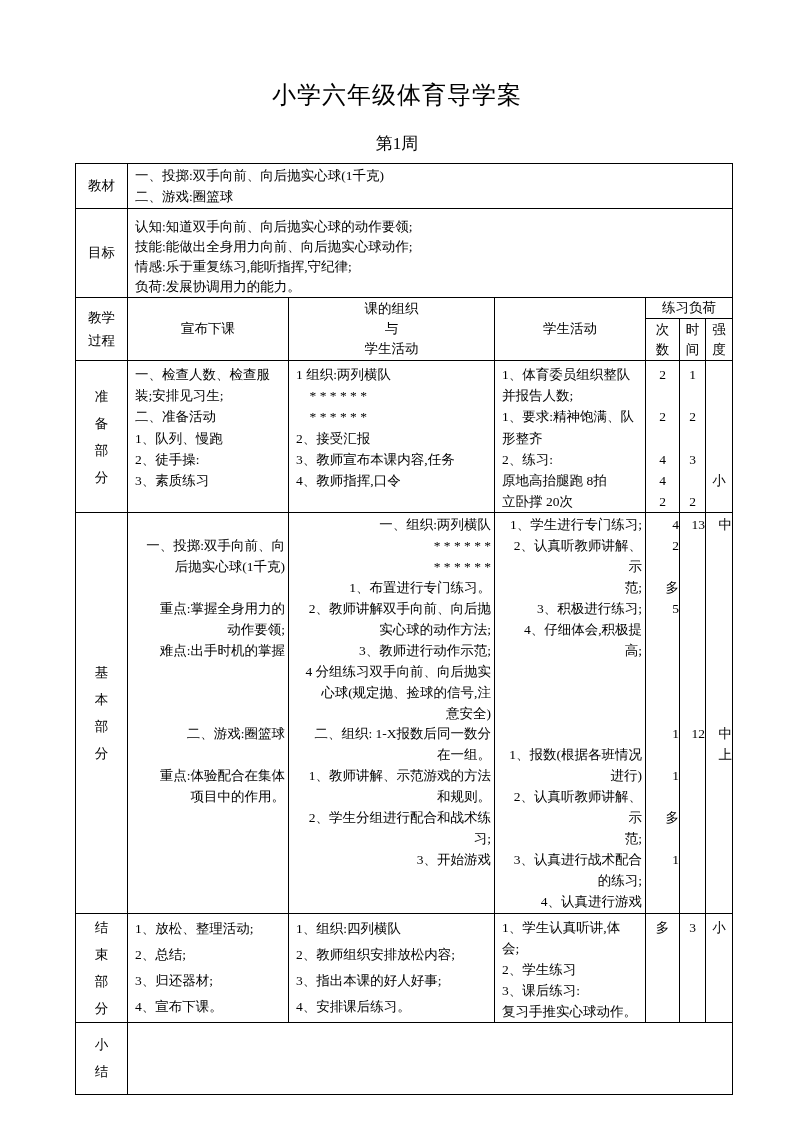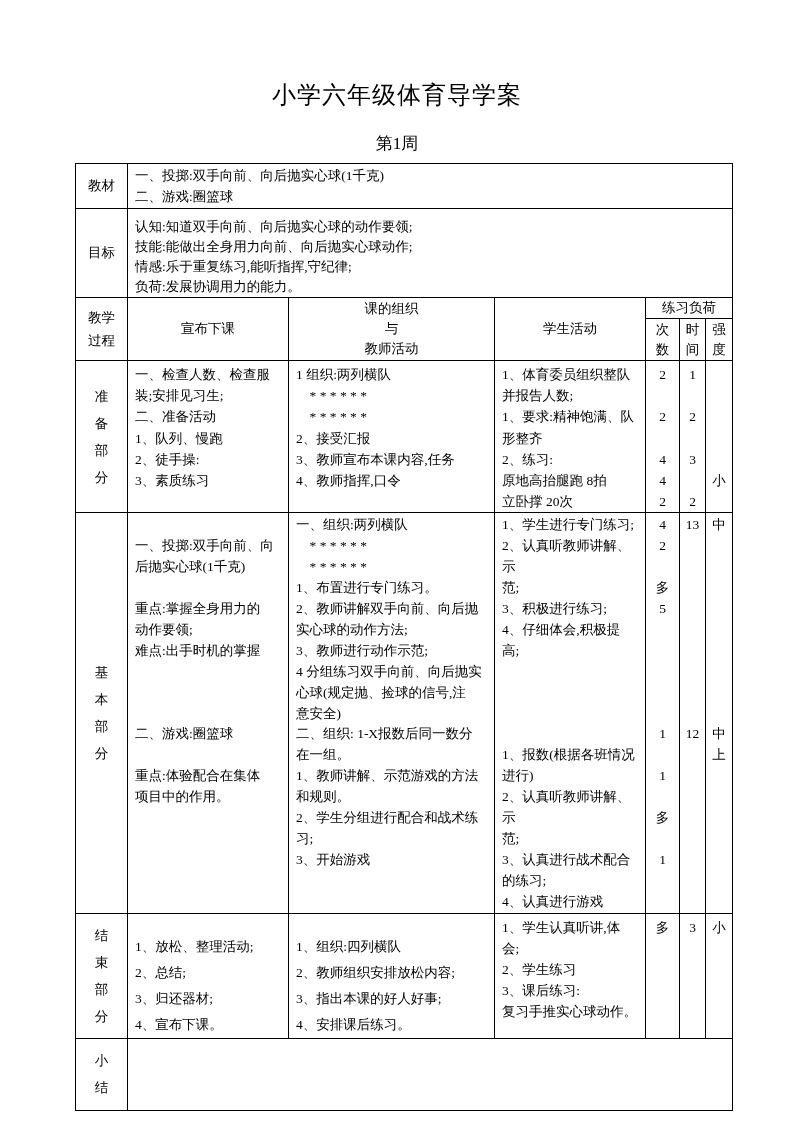--- a/index.html
+++ b/index.html
@@ -61,24 +61,24 @@
     padding-top:3px;
   }
   tr.r-jiaocai { height:45px; }
   tr.r-jiaocai .txt { line-height:21px; padding-top:1px; }
   tr.r-mubiao { height:83px; }
   tr.r-mubiao .txt { line-height:20px; padding-top:8px; }
   tr.r-head1 { height:20px; }
   tr.r-head2 { height:42px; }
   tr.r-prep { height:152px; }
   tr.r-basic { height:358px; }
-  tr.r-basic .txt, tr.r-basic .num { line-height:20.9px; padding-top:2px; }
+  tr.r-basic .txt, tr.r-basic .num { line-height:20.9px; padding-top:2px;text-align:right; }
   tr.r-end { height:108px; }
   tr.r-end .txt, tr.r-end .num { line-height:21px; }
-  tr.r-end .lh-lg { line-height:26px; padding-top:20px; }
+  tr.r-end .lh-lg { line-height:26px; padding-top:2px; }
   tr.r-summary { height:72px; }
 </style>
 </head>
 <body>
 
 <div class="page">
 
   <div class="doc-title">小学六年级体育导学案</div>
   <div class="doc-subtitle">第1周</div>
 
@@ -107,21 +107,21 @@
 情感:乐于重复练习,能听指挥,守纪律;
 负荷:发展协调用力的能力。</td>
       </tr>
 
       <tr class="r-head1">
         <td class="lbl hproc" rowspan="2">教学
 过程</td>
         <td class="lbl" rowspan="2">宣布下课</td>
         <td class="lbl" rowspan="2">课的组织
 与
-教师活动</td>
+学生活动</td>
         <td class="lbl" rowspan="2">学生活动</td>
         <td class="lbl" colspan="3">练习负荷</td>
       </tr>
 
       <tr class="r-head2">
         <td class="lbl hsub">次
 数</td>
         <td class="lbl hsub">时
 间</td>
         <td class="lbl hsub">强

